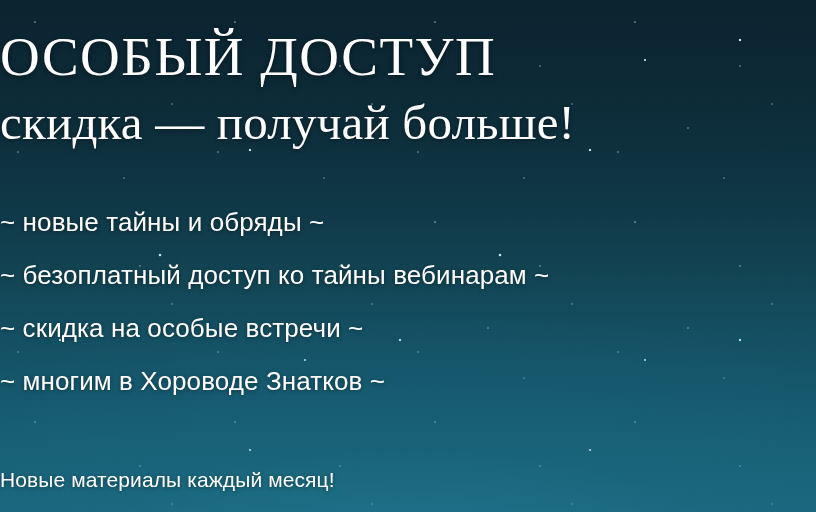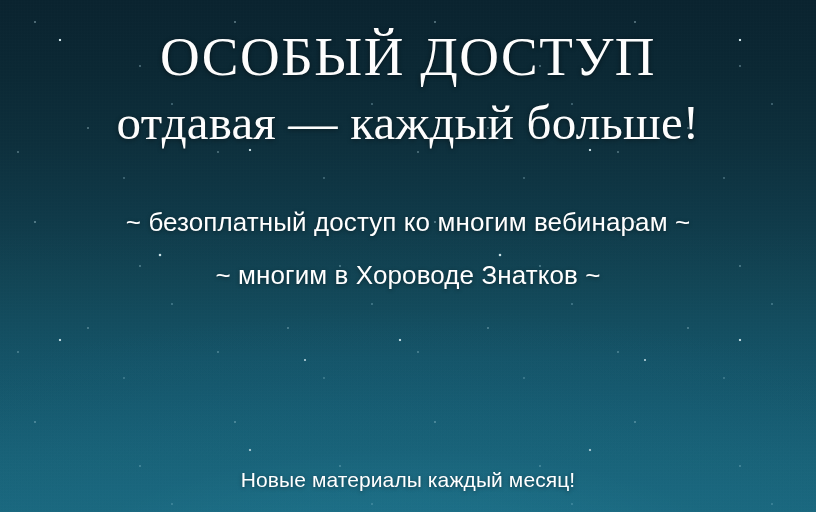--- a/index.html
+++ b/index.html
@@ -79,21 +79,21 @@
     opacity: 0.05;
     background-image:
       repeating-linear-gradient(0deg, rgba(255,255,255,0.10) 0px, rgba(255,255,255,0) 1px, rgba(0,0,0,0.10) 2px, rgba(0,0,0,0) 3px),
       repeating-linear-gradient(90deg, rgba(255,255,255,0.08) 0px, rgba(255,255,255,0) 1px, rgba(0,0,0,0.08) 2px, rgba(0,0,0,0) 3px);
   }
 
   
   .content {
     position: absolute;
     inset: 0;
-    text-align: center;
+    text-align: left;
   }
   .headline {
     position: absolute;
     left: 0;
     right: 0;
     top: 28px;
     font-family: "Liberation Serif", "DejaVu Serif", serif;
     font-weight: 400;
     font-size: 55px;
     line-height: 1.05;
@@ -155,23 +155,25 @@
   <div class="stars stars-fine"></div>
   <div class="stars stars-mid"></div>
   <div class="stars stars-bright"></div>
   <div class="stars stars-top-fade"></div>
   <div class="grain"></div>
 
   <div class="content">
 
     <div class="headline">ОСОБЫЙ ДОСТУП</div>
 
-    <div class="subhead">отдавая — каждый больше!</div>
+    <div class="subhead">скидка — получай больше!</div>
 
     <div class="benefits">
-      <div class="benefit-line">~ безоплатный доступ ко многим вебинарам ~</div>
+      <div class="benefit-line">~ новые тайны и обряды ~</div>
+      <div class="benefit-line">~ безоплатный доступ ко тайны вебинарам ~</div>
+      <div class="benefit-line">~ скидка на особые встречи ~</div>
       <div class="benefit-line">~ многим в Хороводе Знатков ~</div>
     </div>
 
     <div class="footnote">Новые материалы каждый месяц!</div>
 
   </div>
 </div>
 
 </body></html>

